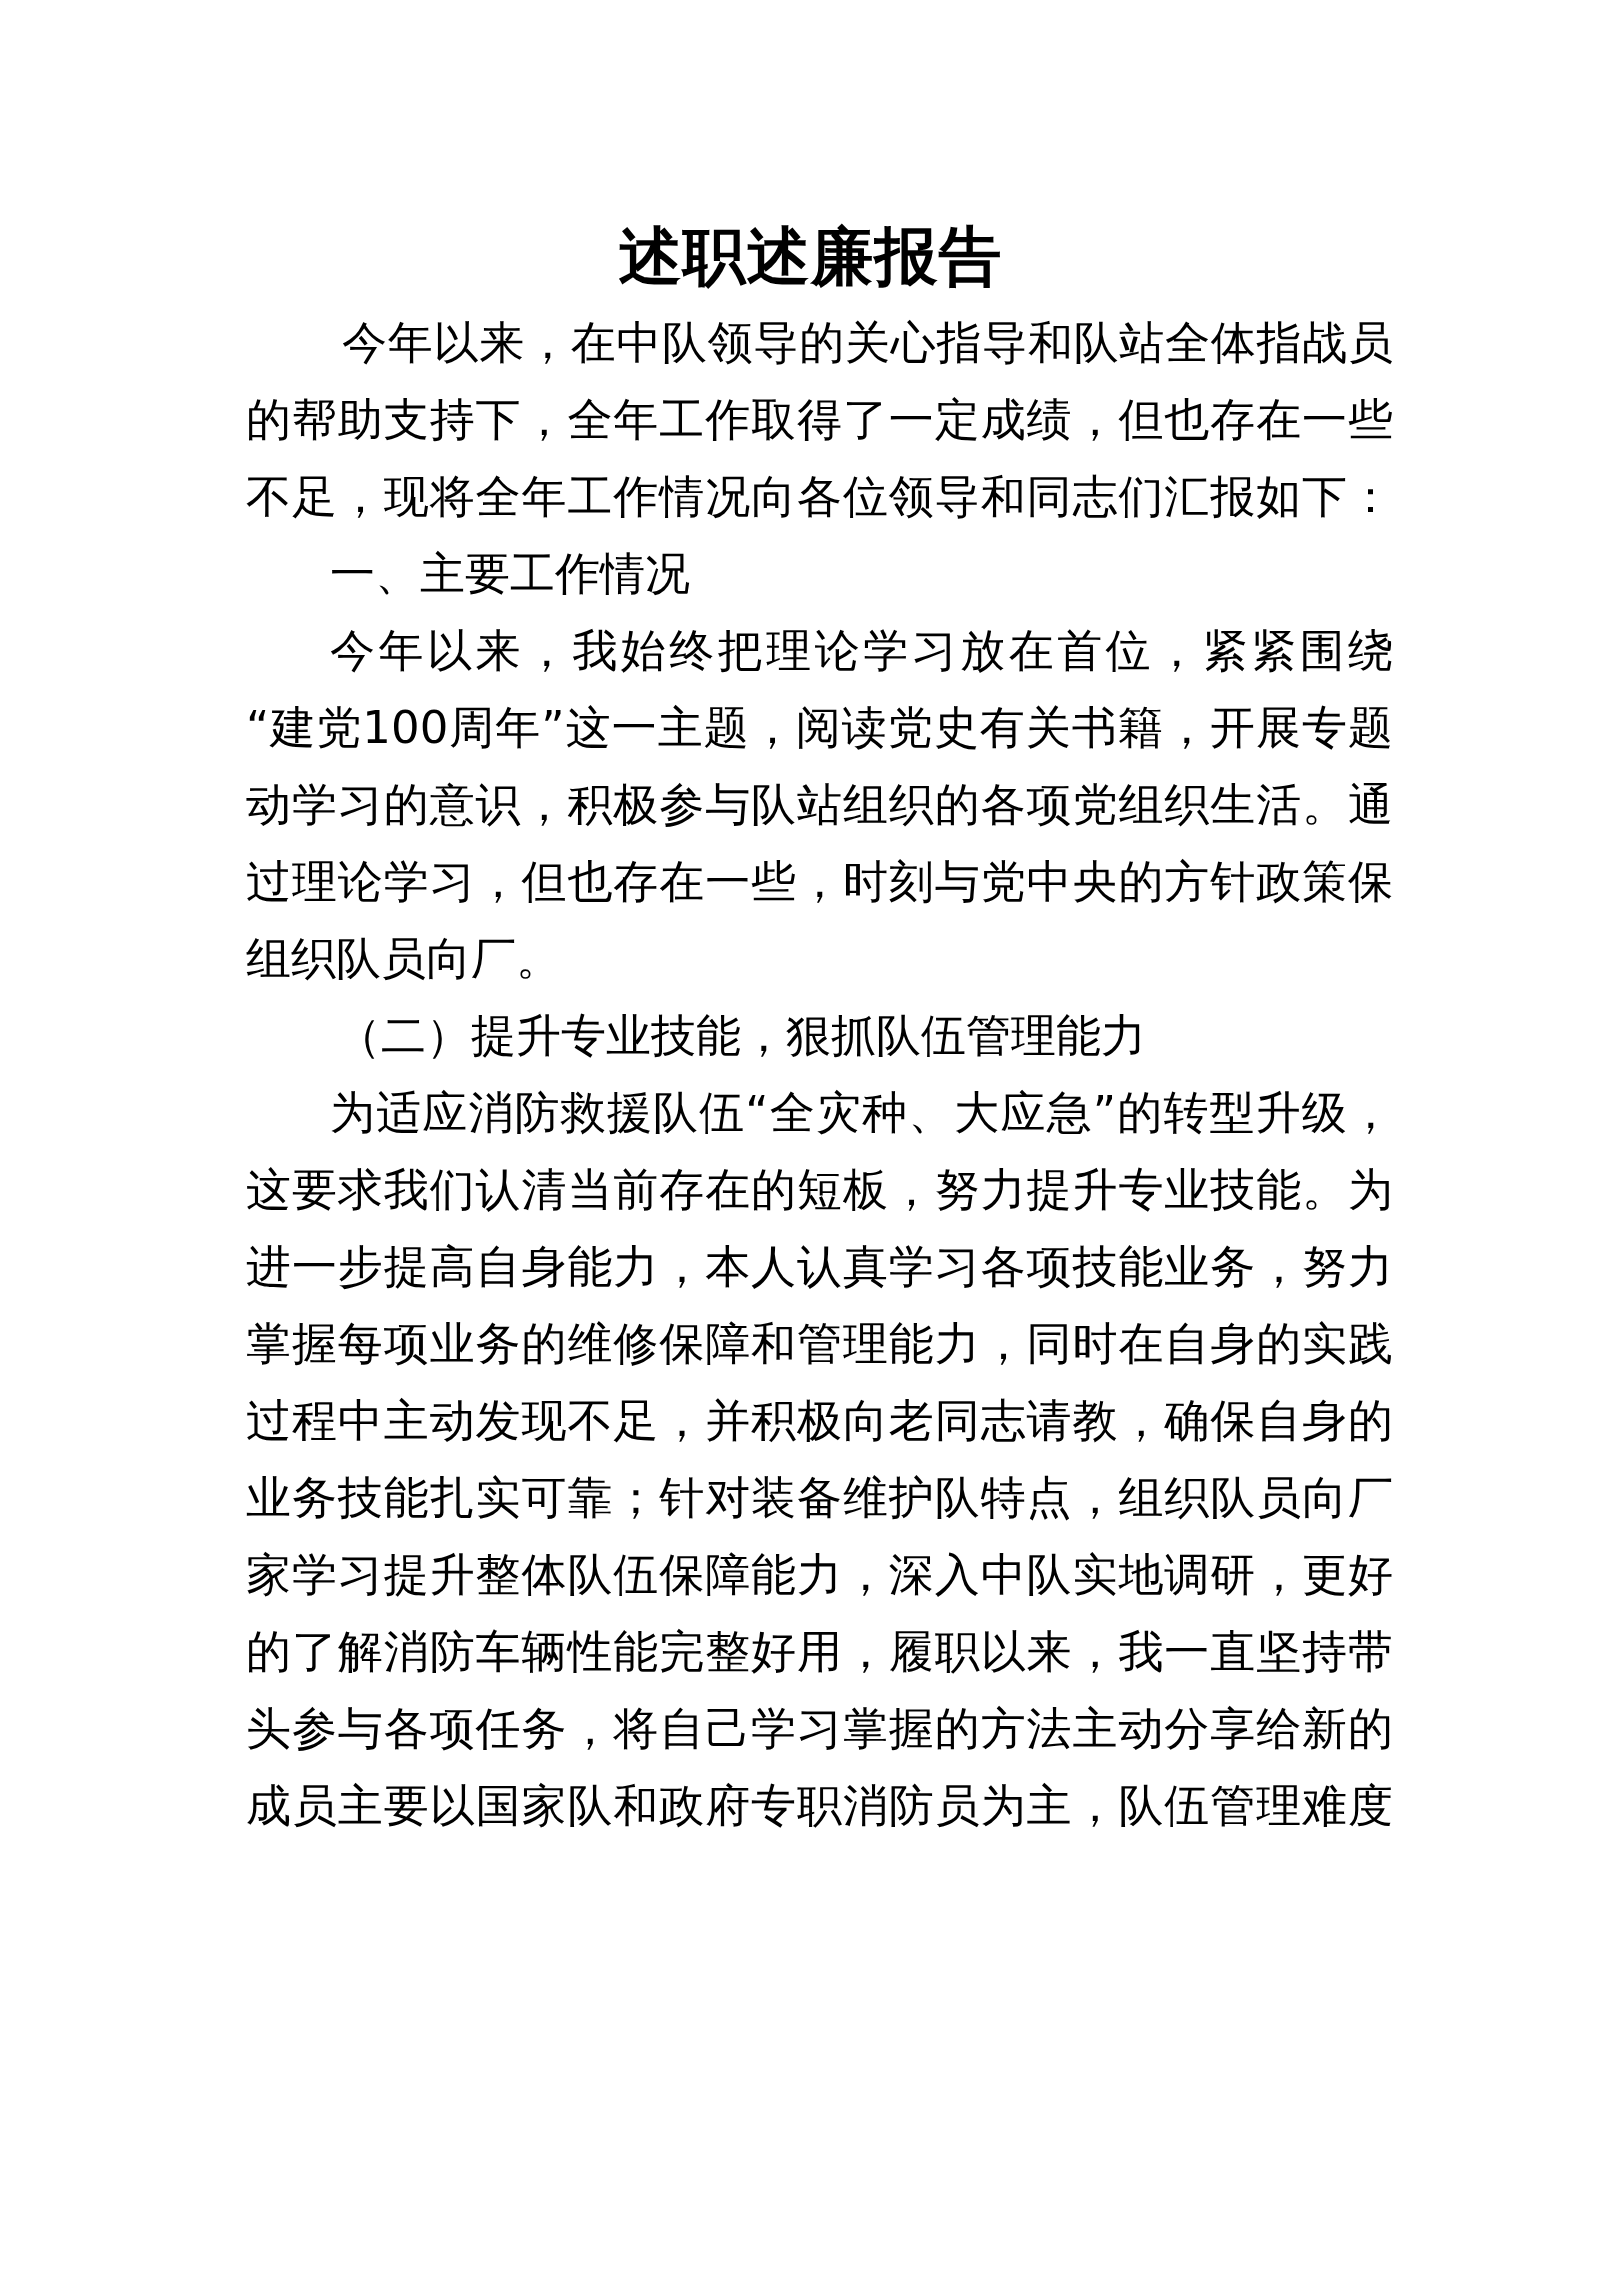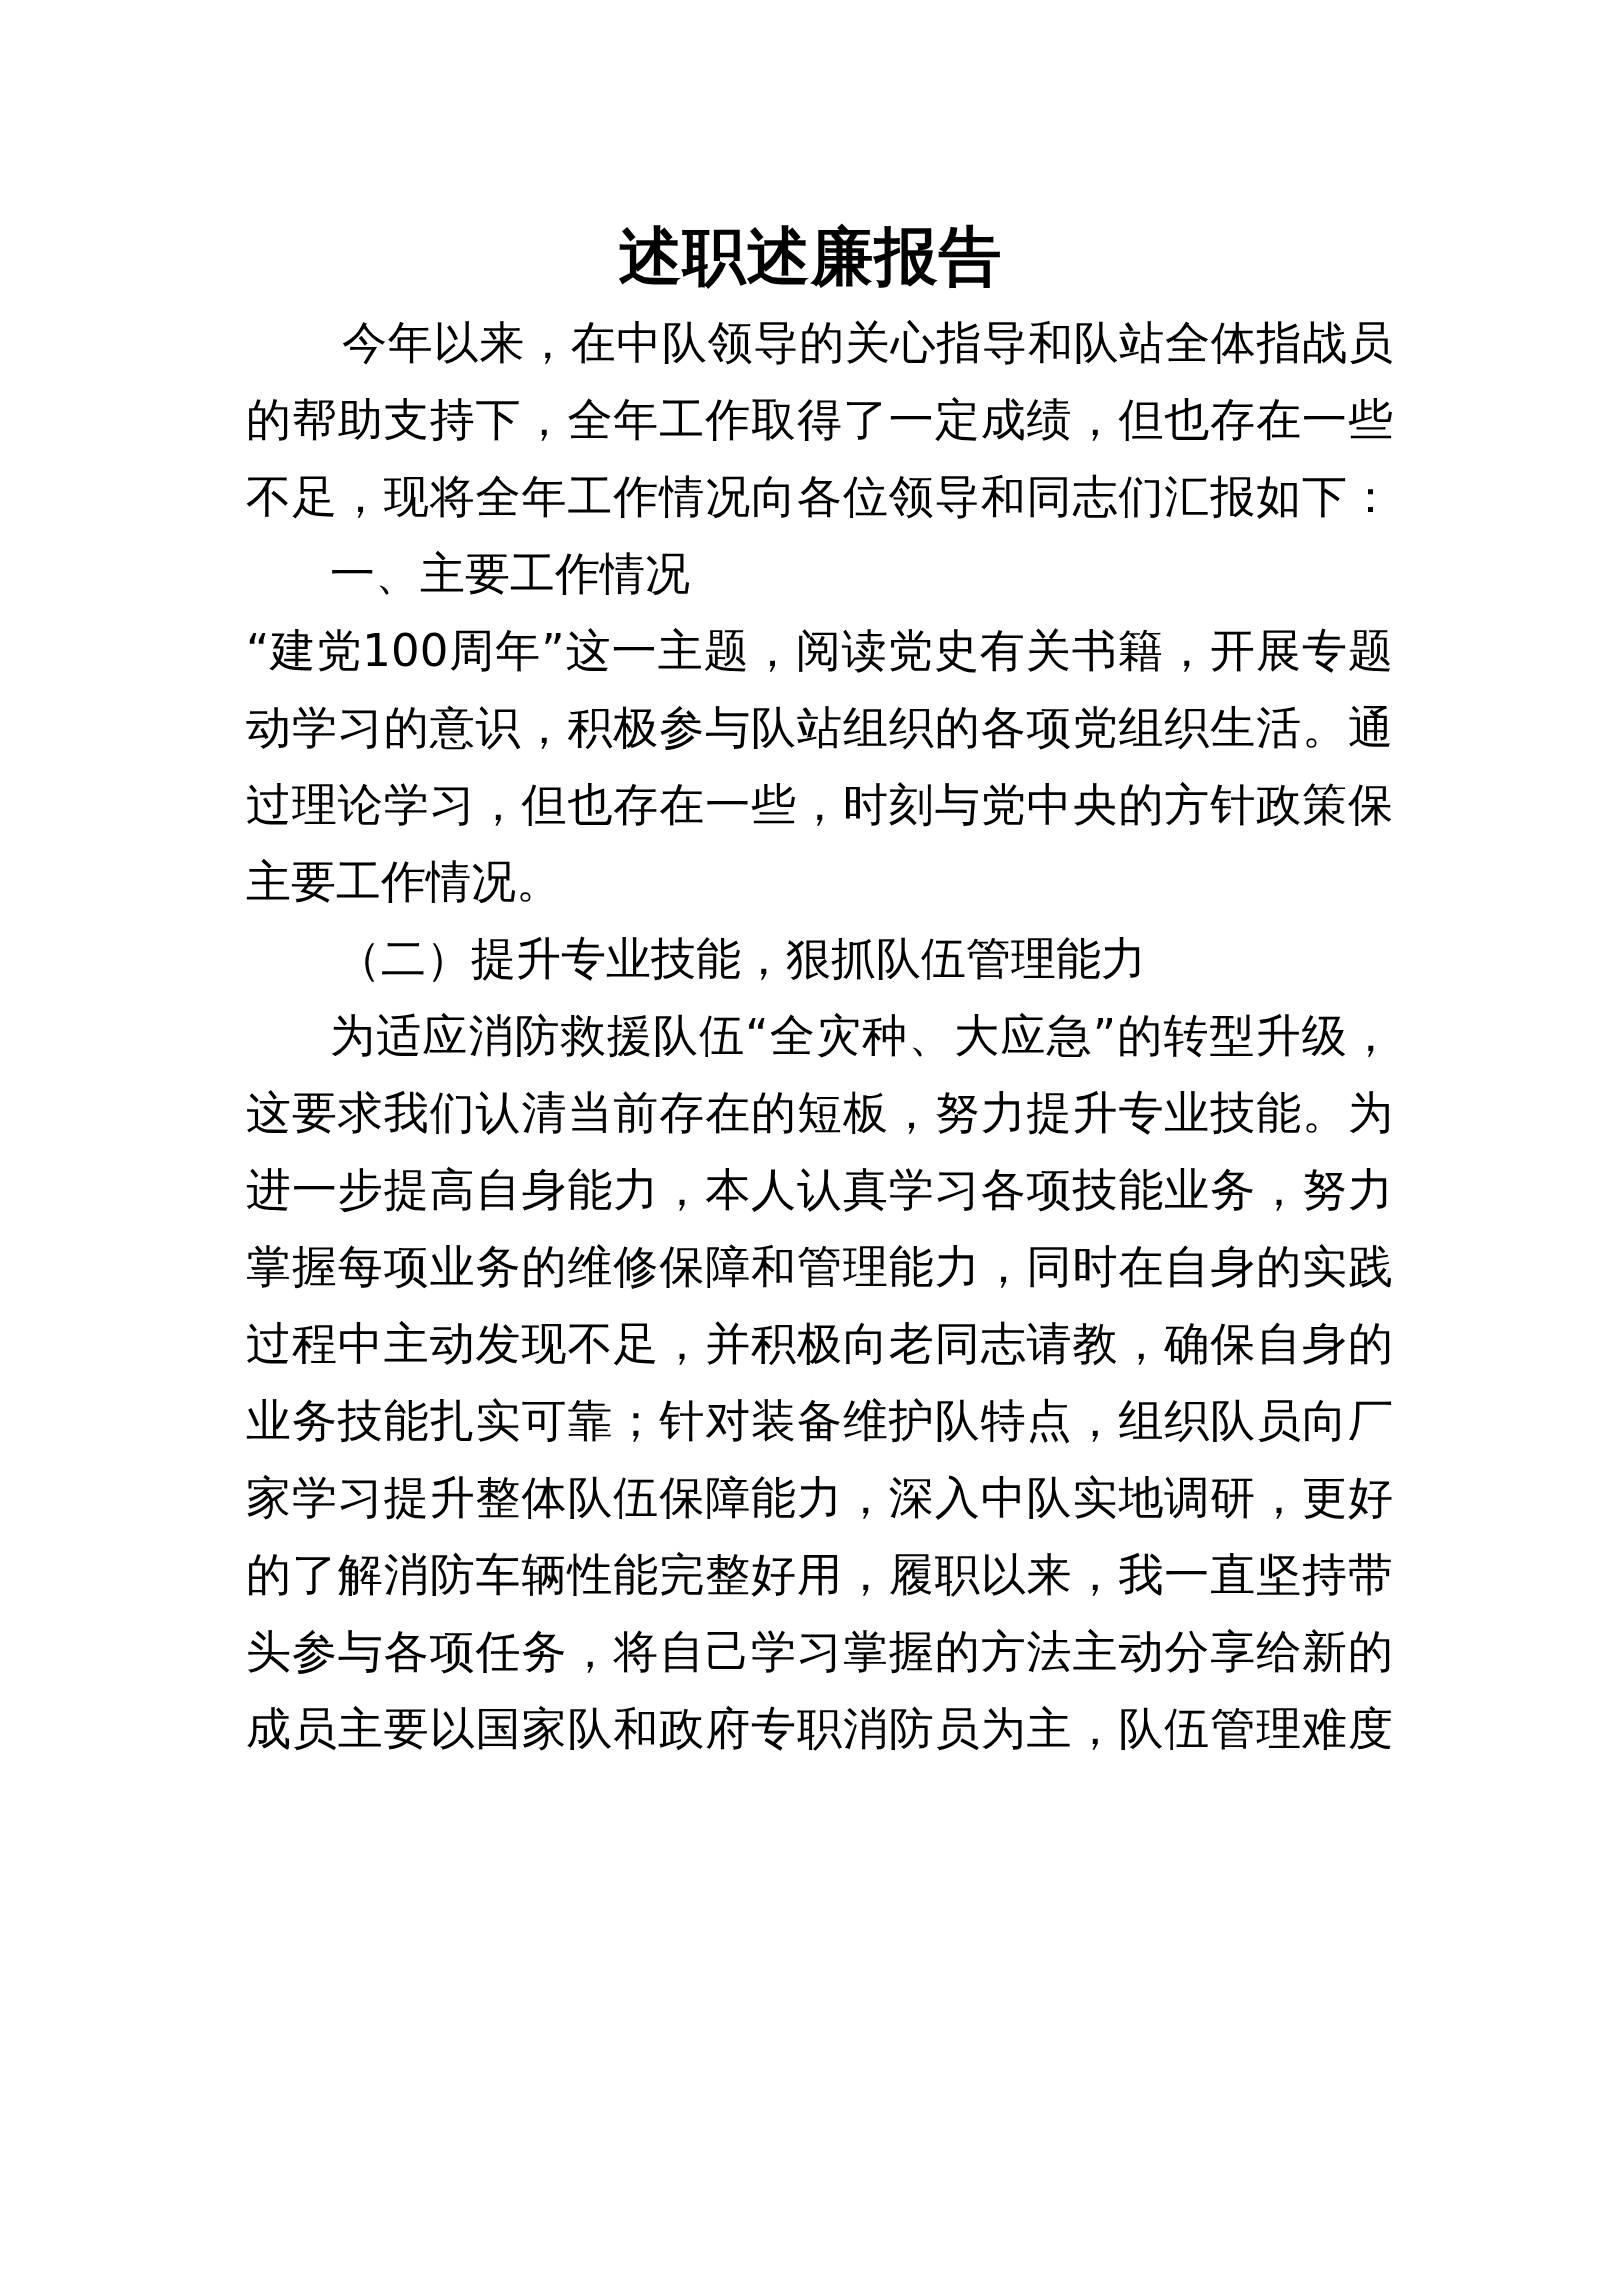--- a/index.html
+++ b/index.html
@@ -70,24 +70,25 @@
 
     <div>
       <span class="line justify indent-p">今年以来，在中队领导的关心指导和队站全体指战员</span>
       <span class="line justify">的帮助支持下，全年工作取得了一定成绩，但也存在一些</span>
       <span class="line justify">不足，现将全年工作情况向各位领导和同志们汇报如下：</span>
     </div>
 
     <span class="line short indent-h1">一、主要工作情况</span>
 
     <div>
+      <span class="line justify indent-h1">今年以来，我始终把理论学习放在首位，紧紧围绕</span>
       <span class="line justify">“建党100周年”这一主题，阅读党史有关书籍，开展专题</span>
       <span class="line justify">动学习的意识，积极参与队站组织的各项党组织生活。通</span>
       <span class="line justify">过理论学习，但也存在一些，时刻与党中央的方针政策保</span>
-      <span class="line short">主要工作情况。</span>
+      <span class="line short">组织队员向厂。</span>
     </div>
 
     <span class="line short indent-h2">（二）提升专业技能，狠抓队伍管理能力</span>
     <div>
       <span class="line justify indent-h1">为适应消防救援队伍“全灾种、大应急”的转型升级，</span>
       <span class="line justify">这要求我们认清当前存在的短板，努力提升专业技能。为</span>
       <span class="line justify">进一步提高自身能力，本人认真学习各项技能业务，努力</span>
       <span class="line justify">掌握每项业务的维修保障和管理能力，同时在自身的实践</span>
       <span class="line justify">过程中主动发现不足，并积极向老同志请教，确保自身的</span>
       <span class="line justify">业务技能扎实可靠；针对装备维护队特点，组织队员向厂</span>

